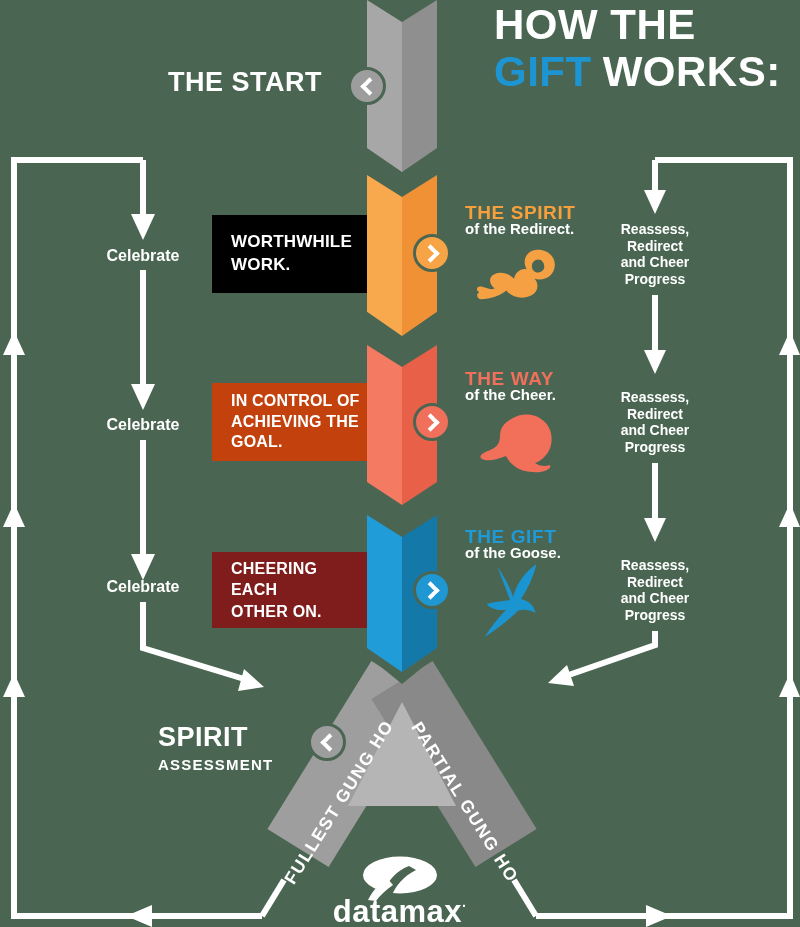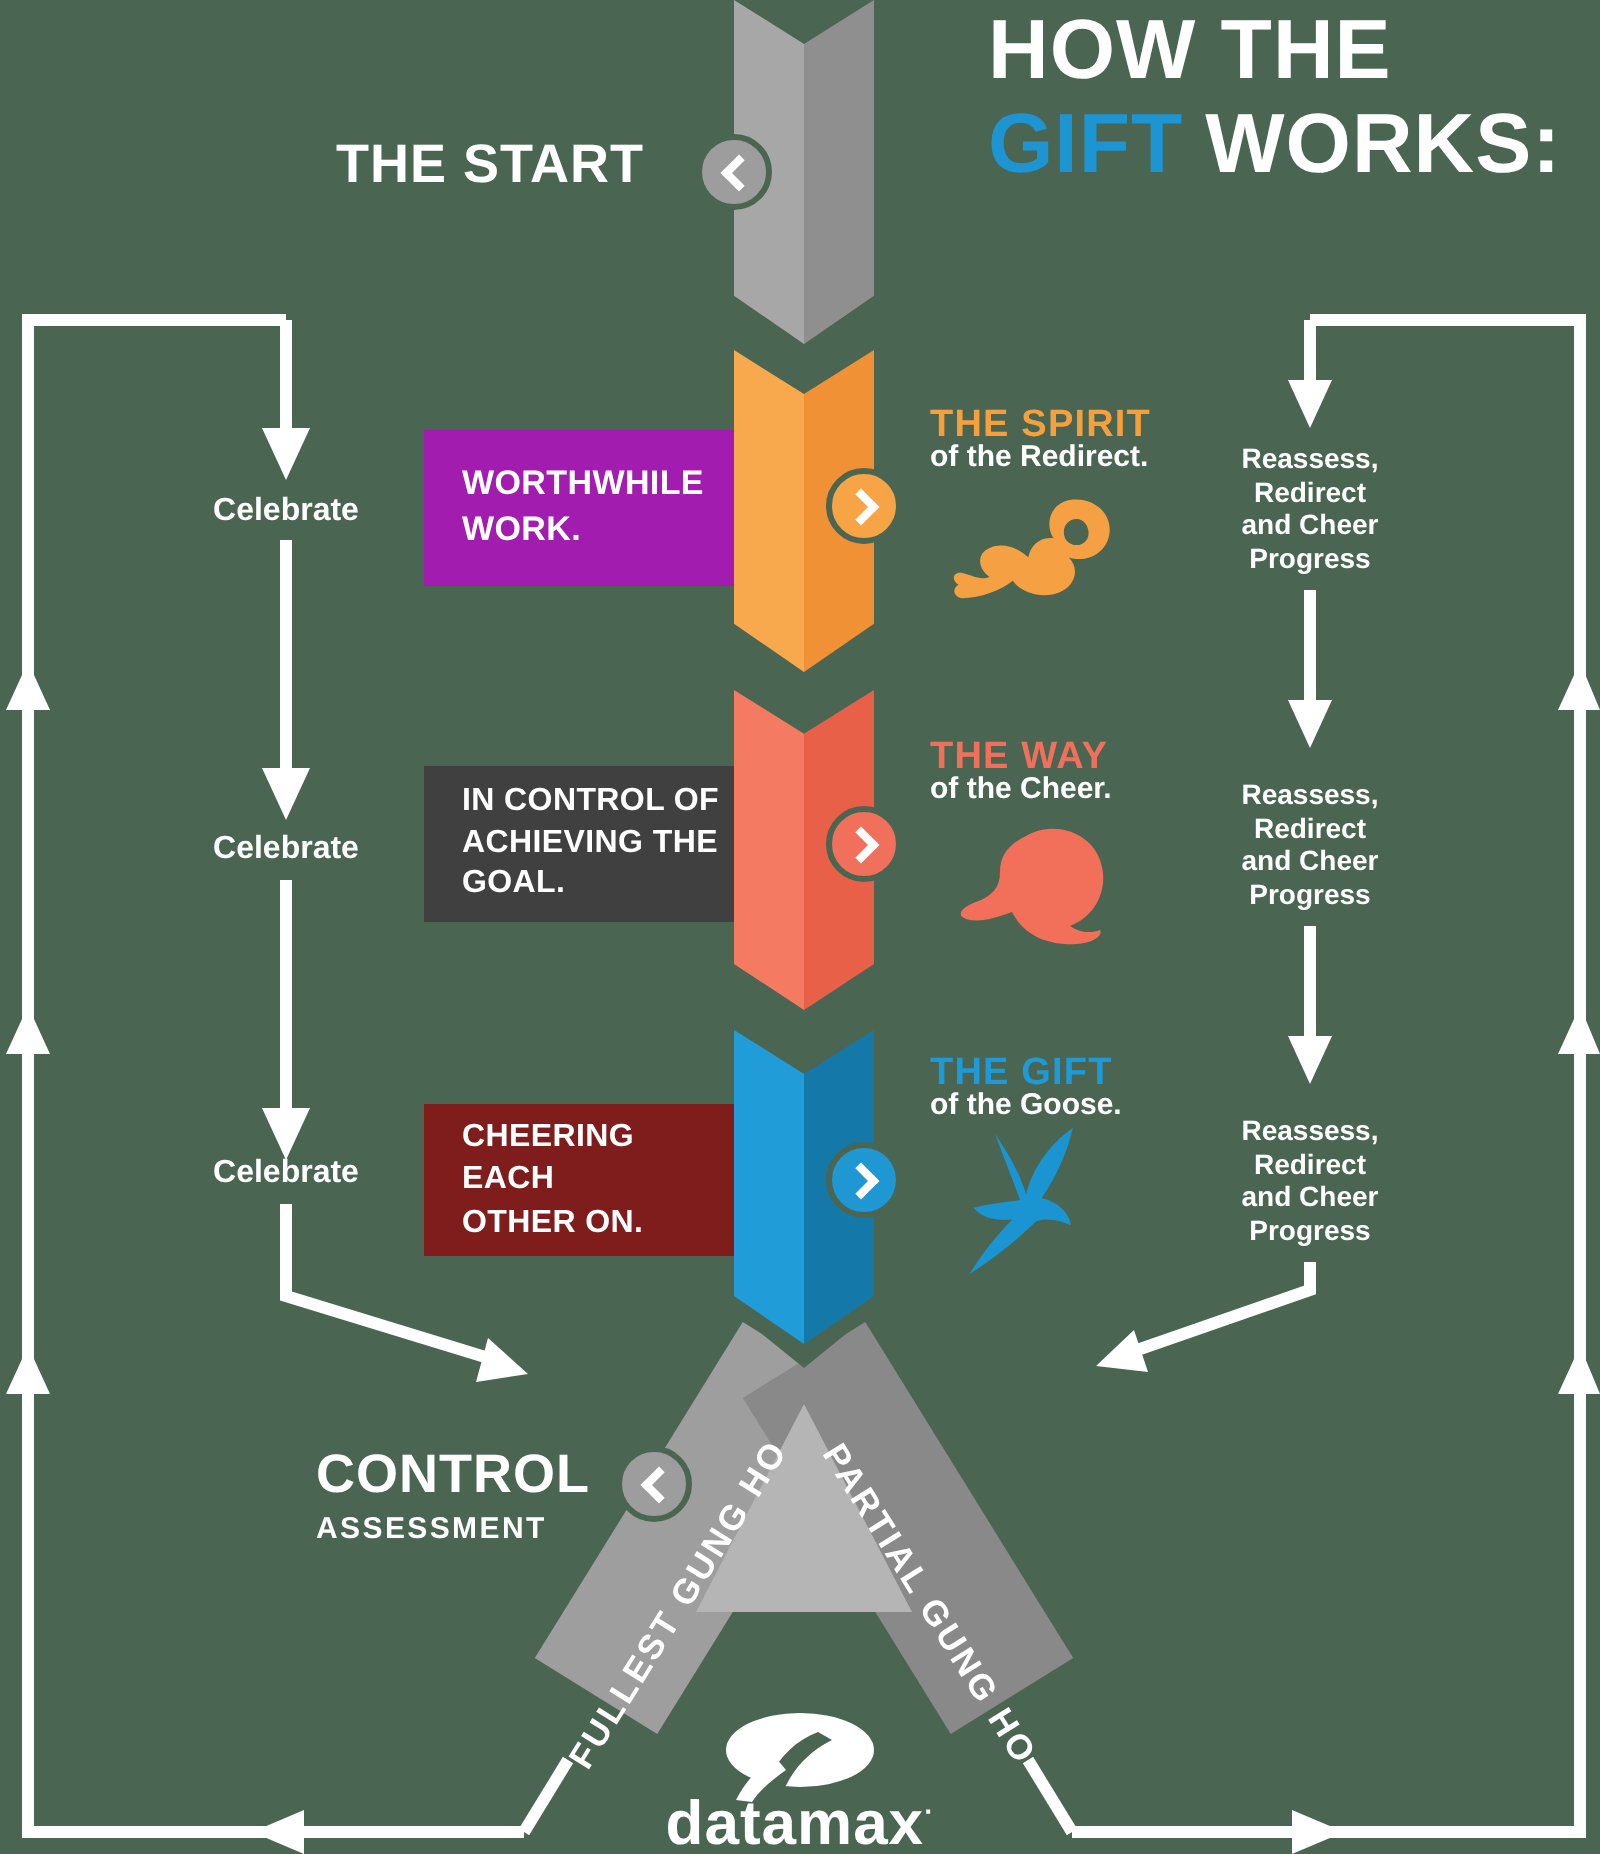--- a/index.html
+++ b/index.html
@@ -29,22 +29,22 @@
   .title .accent{color:#1e95d3;}
   .title .suffix{margin-left:11px;}
 
   .start-label{position:absolute;left:130px;top:67px;width:192px;text-align:right;
                color:#fff;font-weight:900;font-size:27px;letter-spacing:.5px;}
 
   
   .box{position:absolute;left:212px;width:155px;box-sizing:border-box;color:#fff;
        font-weight:800;display:flex;flex-direction:column;justify-content:center;
        padding-left:19px;letter-spacing:.2px;}
-  .box.orange{top:215px;height:78px;background:#a21caf;font-size:17px;line-height:1.35;}
-  .box.red   {top:383px;height:78px;background:#404040;font-size:16px;line-height:1.28;}
+  .box.orange{top:215px;height:78px;background:#000000;font-size:17px;line-height:1.35;}
+  .box.red   {top:383px;height:78px;background:#c2410c;font-size:16px;line-height:1.28;}
   .box.blue  {top:552px;height:76px;background:#7f1d1d;font-size:16px;line-height:1.35;}
 
   
   .circle{position:absolute;width:32px;height:32px;border-radius:50%;
           border:3px solid #4a6652;display:flex;align-items:center;justify-content:center;}
   .circle.gray  {background:#9d9d9d;}
   .circle.orange{background:#f6a446;}
   .circle.red   {background:#f0705c;}
   .circle.blue  {background:#1e97d3;}
   .chev{width:9px;height:9px;display:block;}
@@ -207,21 +207,21 @@
     <div>Progress</div>
   </div>
   <div class="reassess" style="top:557px;">
     <div>Reassess,</div>
     <div>Redirect</div>
     <div>and Cheer</div>
     <div>Progress</div>
   </div>
 
   <div class="results">
-    <div class="r1">CONTROL</div>
+    <div class="r1">SPIRIT</div>
     <div class="r2">ASSESSMENT</div>
   </div>
   <div class="circle gray" style="left:308px;top:723px;">
     <span class="chev left"></span>
   </div>
 
   <div class="wordmark"><span>datamax</span><span class="dot">·</span></div>
 
 </div>
 

